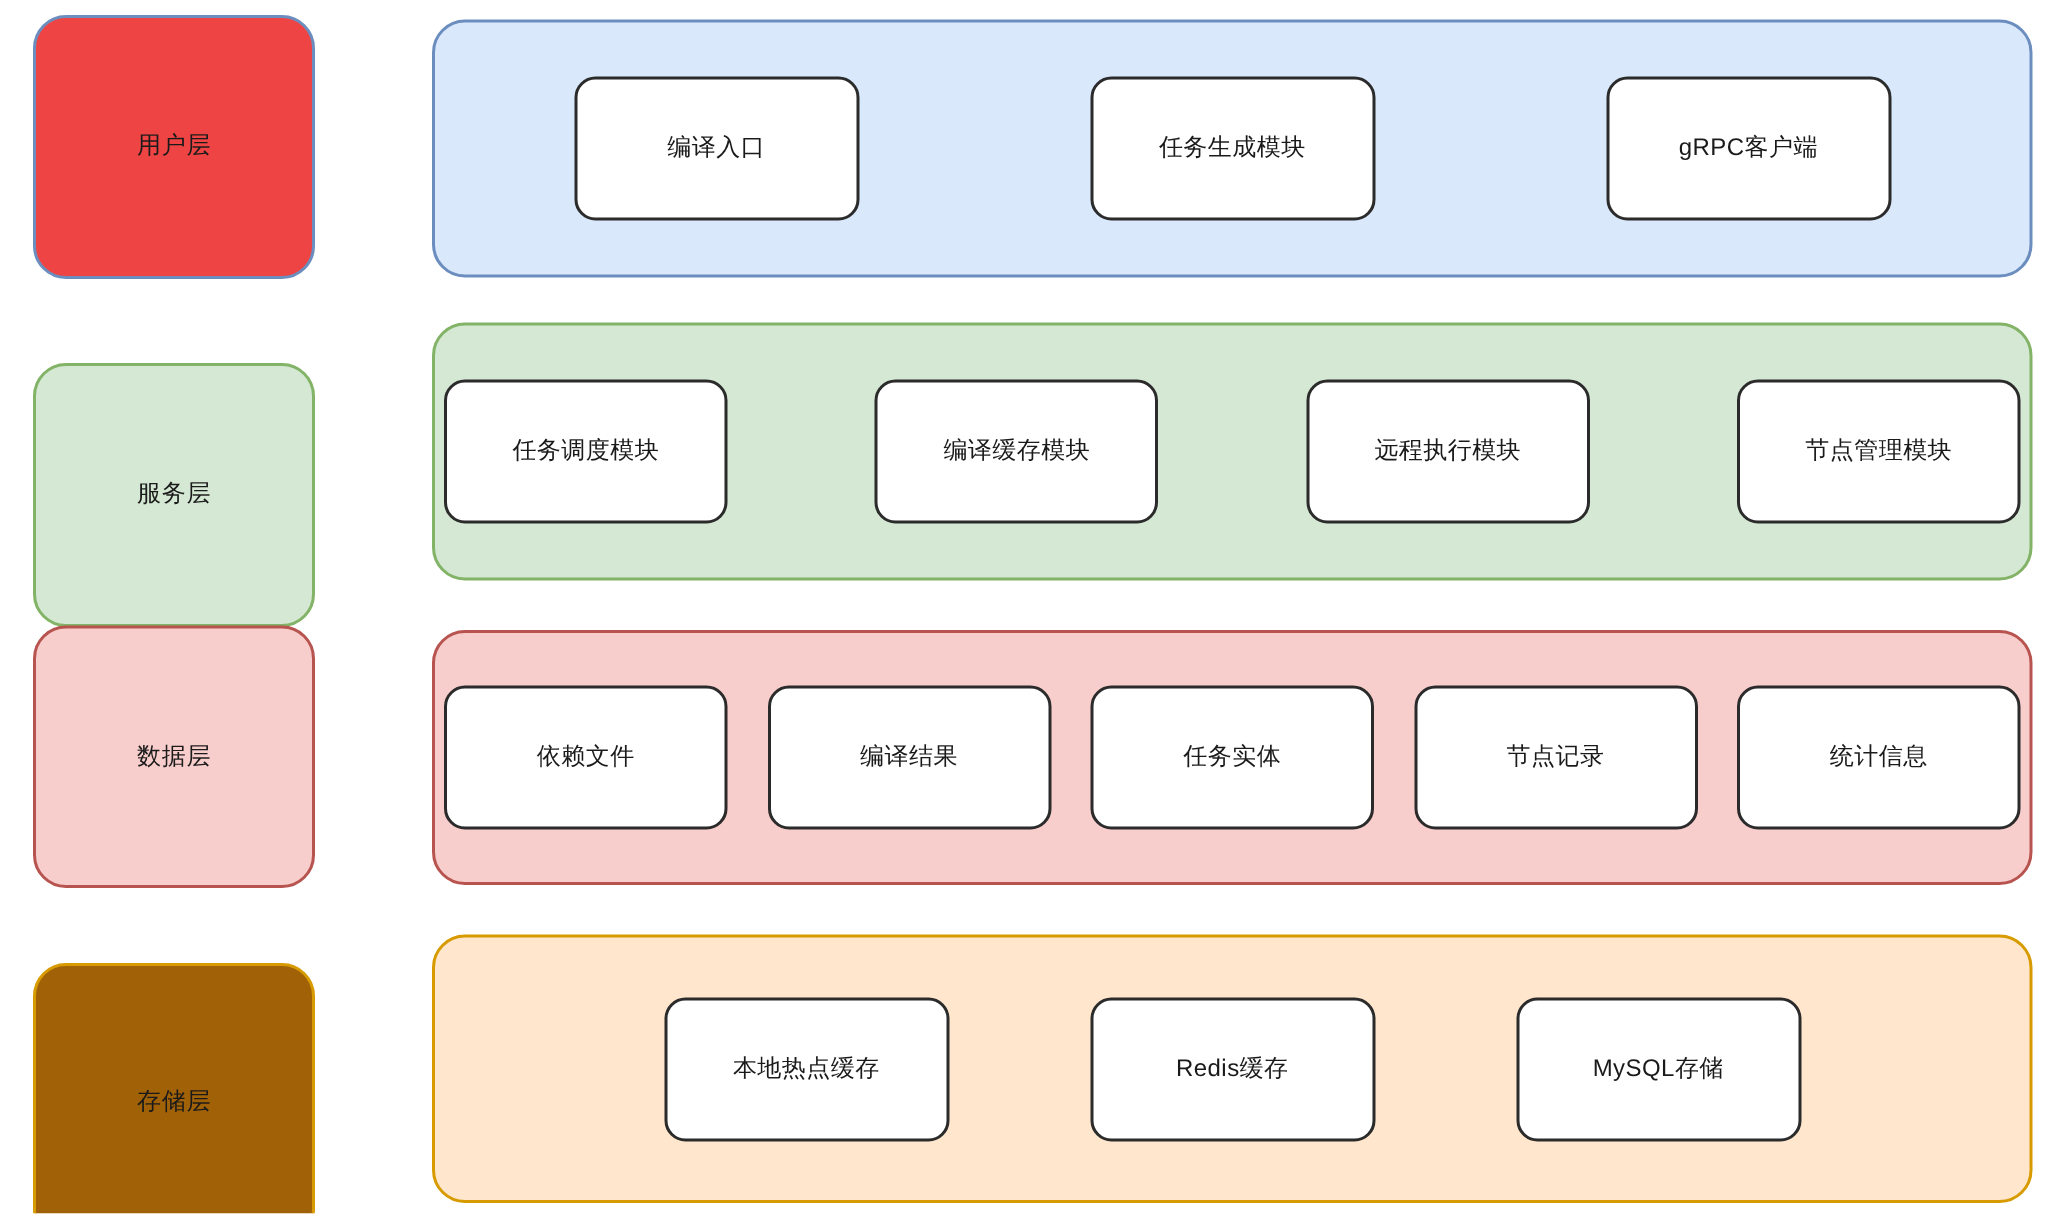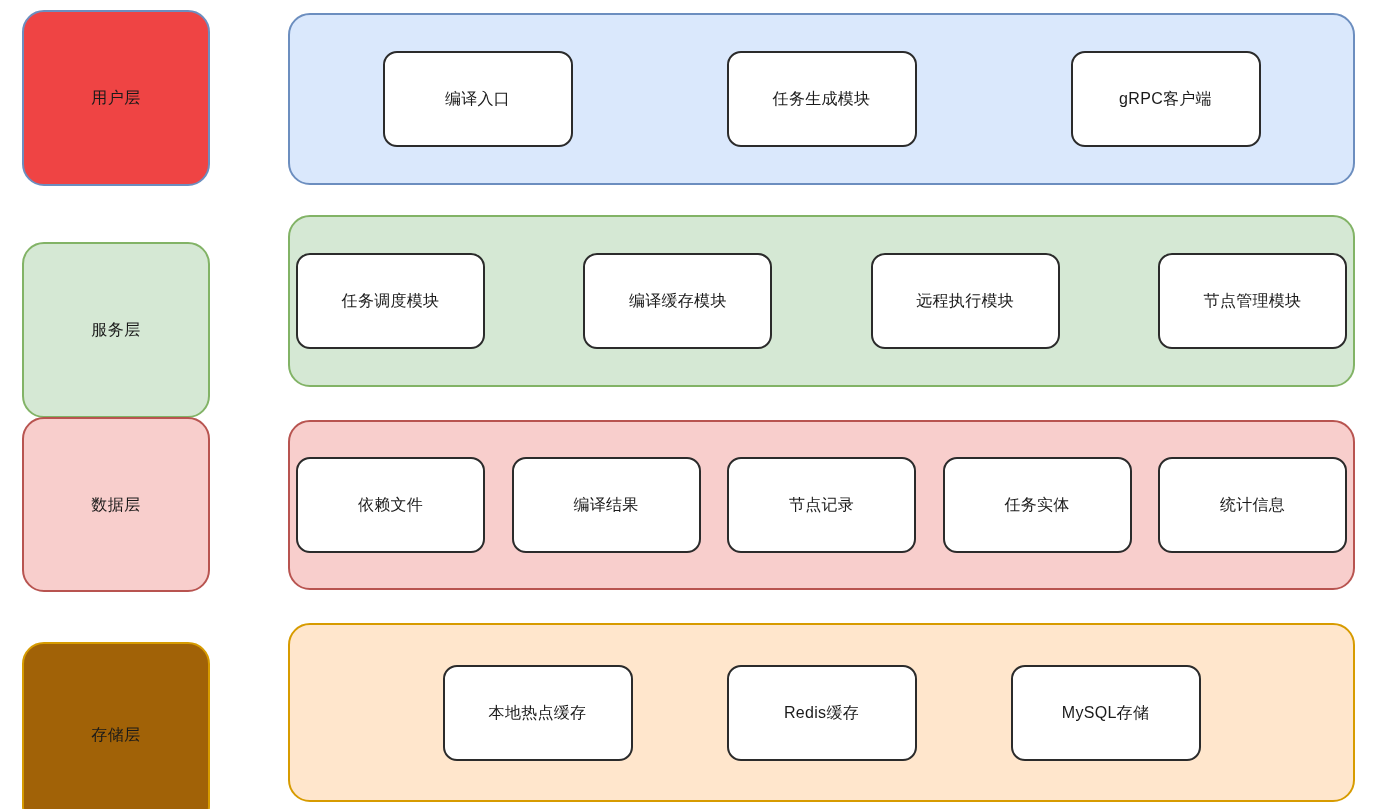--- a/index.html
+++ b/index.html
@@ -144,24 +144,24 @@
       <span class="label-text">数据层</span>
     </div>
     <div class="layer-container spread-even" style="background:#f8cecc;border-color:#b85450;">
       <div class="module">
         <span class="module-text">依赖文件</span>
       </div>
       <div class="module">
         <span class="module-text">编译结果</span>
       </div>
       <div class="module">
-        <span class="module-text">节点记录</span>
+        <span class="module-text">任务实体</span>
       </div>
       <div class="module">
-        <span class="module-text">任务实体</span>
+        <span class="module-text">节点记录</span>
       </div>
       <div class="module">
         <span class="module-text">统计信息</span>
       </div>
     </div>
   </div>
 
   <div class="row row-storage">
     <div class="layer-label" style="background:#a16207;border-color:#d79b00;margin-top:19px;">
       <span class="label-text">存储层</span>

